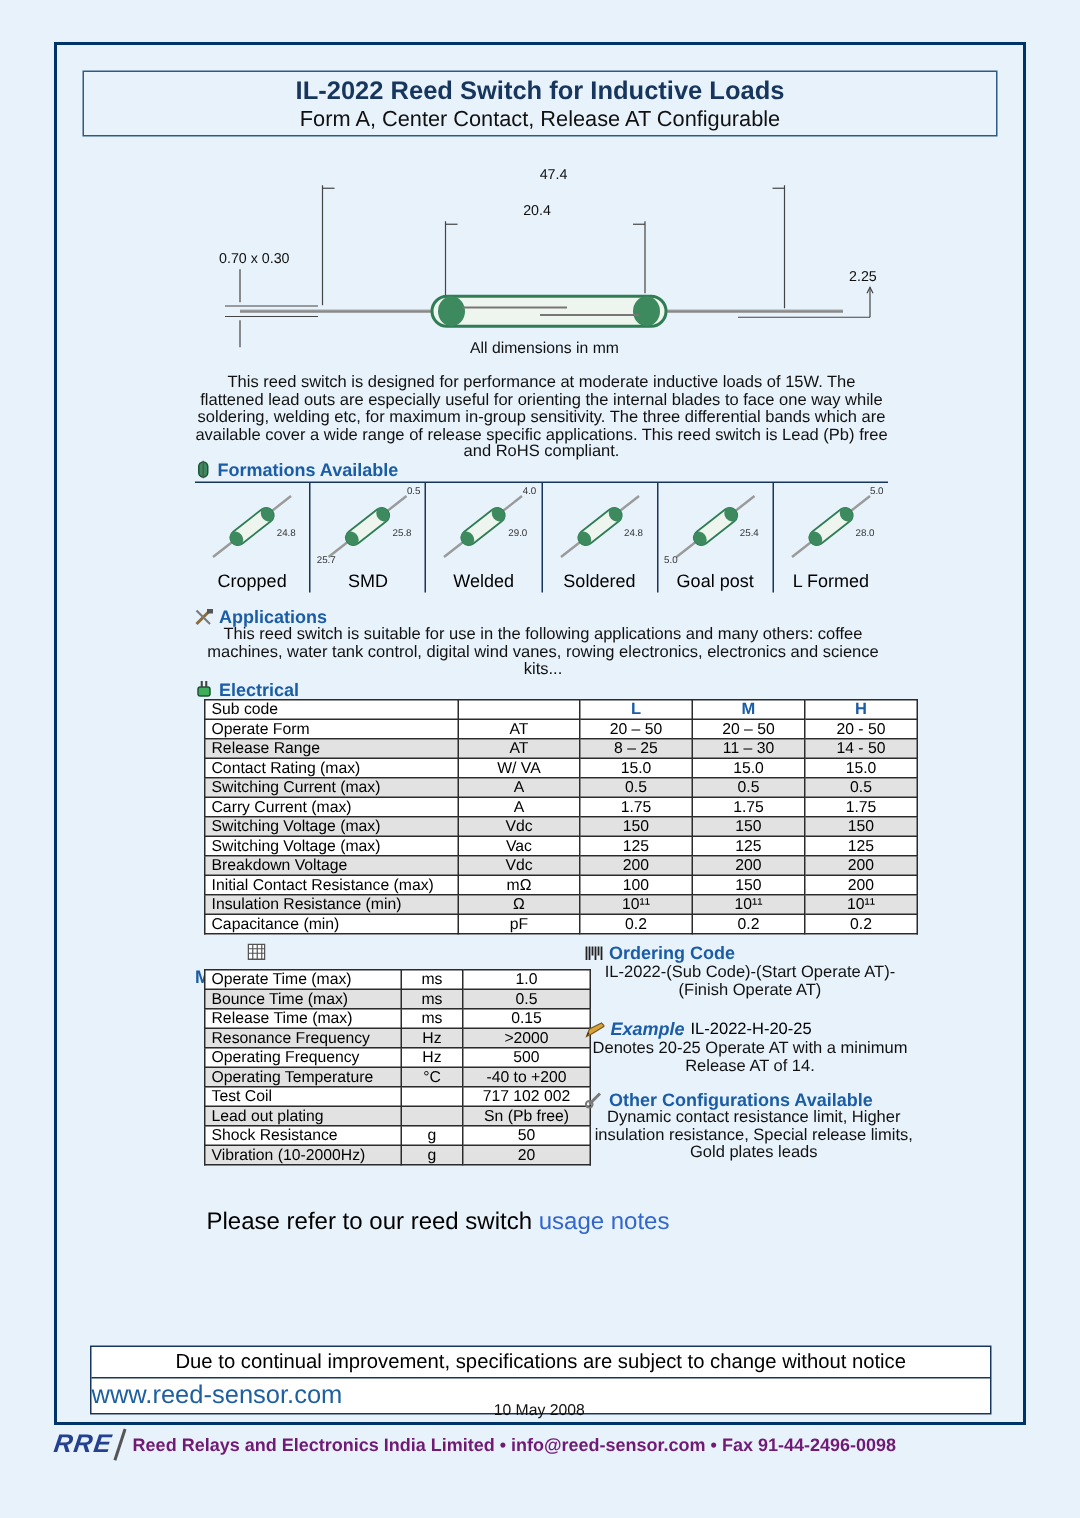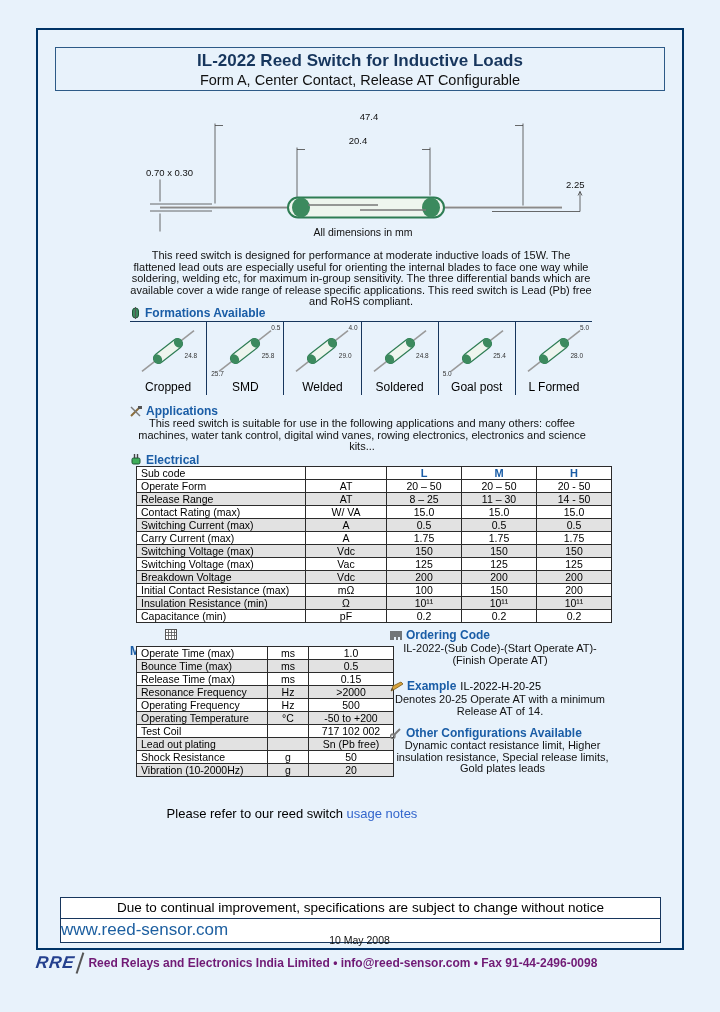--- a/index.html
+++ b/index.html
@@ -63,27 +63,27 @@
   .elec-head{left:130px;top:453px;}
   .apps-head{left:130px;top:404px;}
   .form-head{left:130px;top:306px;}
   .misc-head{left:130px;top:629px;flex-direction:column;}
 
   
   .right-col{left:390px;width:222px;text-align:center;}
   .ord-head{top:628px;}
   .ord-text{left:390px;top:643px;width:220px;}
   .example-line{left:390px;top:679px;width:222px;font-size:11px;display:flex;align-items:center;gap:4px;}
-  .example-label{color:#1a5da6;font-weight:bold;font-size:12px;}
+  .example-label{color:#1a5da6;font-weight:bold;font-size:12px;font-style:italic;}
   .example-note{left:390px;top:694px;width:220px;}
   .other-head{top:726px;}
   .other-text{left:390px;top:740px;width:225px;}
 
   
-  .usage{left:0;top:806px;width:584px;text-align:center;font-size:13px;}
+  .usage{left:0;top:806px;width:584px;text-align:center;font-size:16px;}
   .usage a{color:#3366cc;text-decoration:none;cursor:pointer;}
 
   
   .notice-box{left:60px;top:897px;width:599px;border:1px solid #17365d;background:#fff;}
   .notice-line1{border-bottom:1px solid #17365d;text-align:center;
     font-size:13.5px;padding:2px 0 3px 0;color:#000;}
   .notice-url{text-align:left;font-size:17px;color:#1d5fa0;padding:1px 0 2px 0;}
   .notice-date{left:60px;top:934px;width:599px;text-align:center;font-size:10.5px;color:#111;}
 
   
@@ -378,21 +378,21 @@
         <td class="c">&gt;2000</td>
       </tr>
   <tr>
         <td>Operating Frequency</td>
         <td class="c">Hz</td>
         <td class="c">500</td>
       </tr>
   <tr class="shade">
         <td>Operating Temperature</td>
         <td class="c">°C</td>
-        <td class="c">-50 to +200</td>
+        <td class="c">-40 to +200</td>
       </tr>
   <tr>
         <td>Test Coil</td>
         <td class="c"></td>
         <td class="c">717 102 002</td>
       </tr>
   <tr class="shade">
         <td>Lead out plating</td>
         <td class="c"></td>
         <td class="c">Sn (Pb free)</td>

